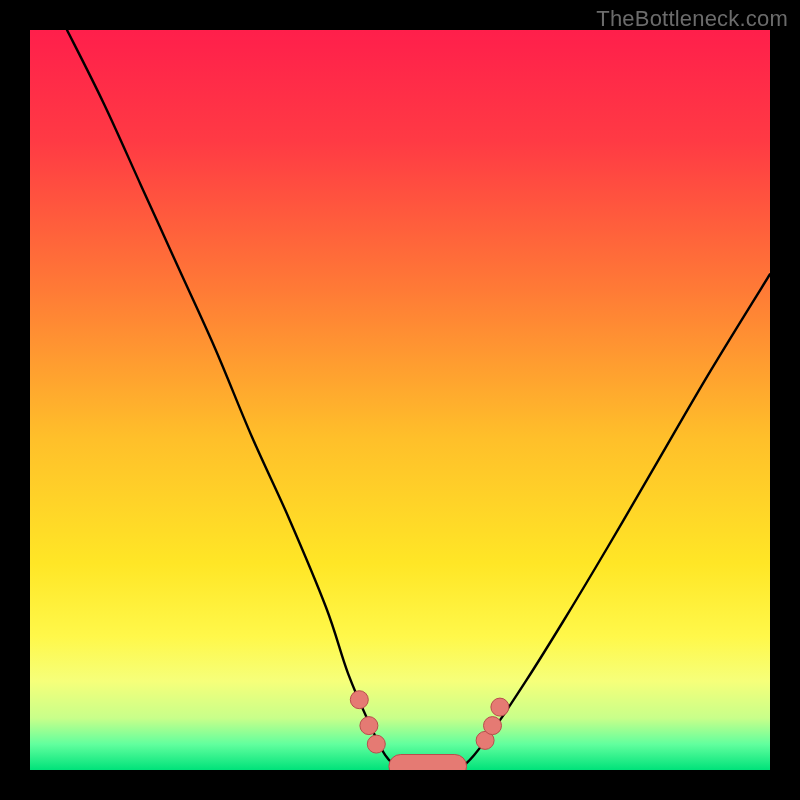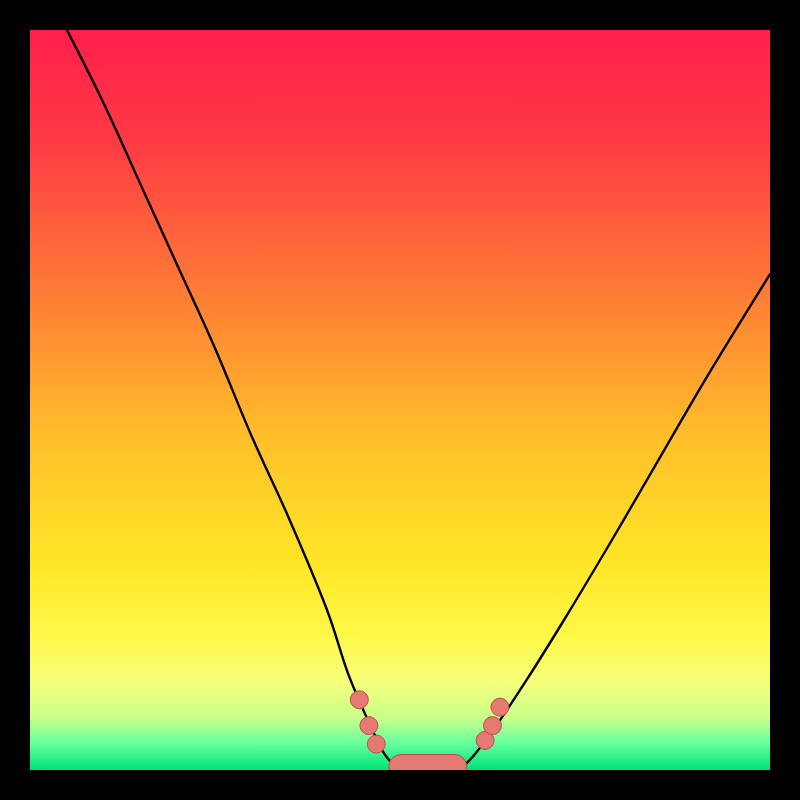--- a/index.html
+++ b/index.html
@@ -51,20 +51,21 @@
     width: 100%;
     height: 100%;
     z-index: 10;
   }
 </style>
 </head>
 <body>
 
 <div class="frame">
 
+  <div class="watermark">TheBottleneck.com</div>
 
   <div class="plot-area">
 
     <svg class="gradient" viewBox="0 0 740 740" preserveAspectRatio="none">
       <defs>
         <linearGradient id="bg-grad" x1="0" y1="0" x2="0" y2="1">
 
         <stop offset="0.00%" stop-color="#ff1f4b"></stop>
             <stop offset="15.00%" stop-color="#ff3a44"></stop>
             <stop offset="35.00%" stop-color="#ff7a36"></stop>

